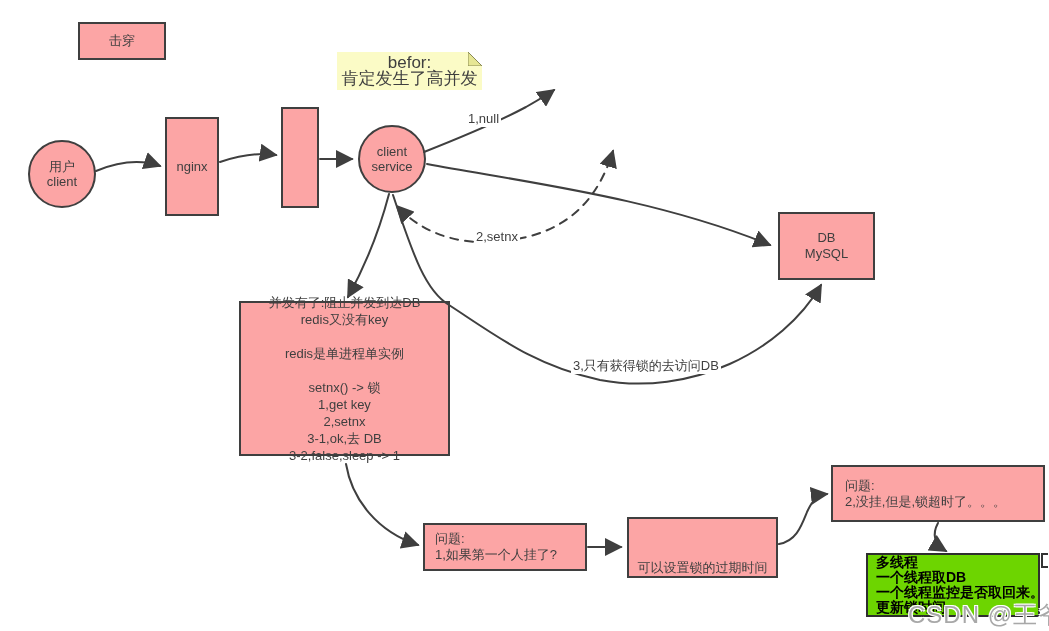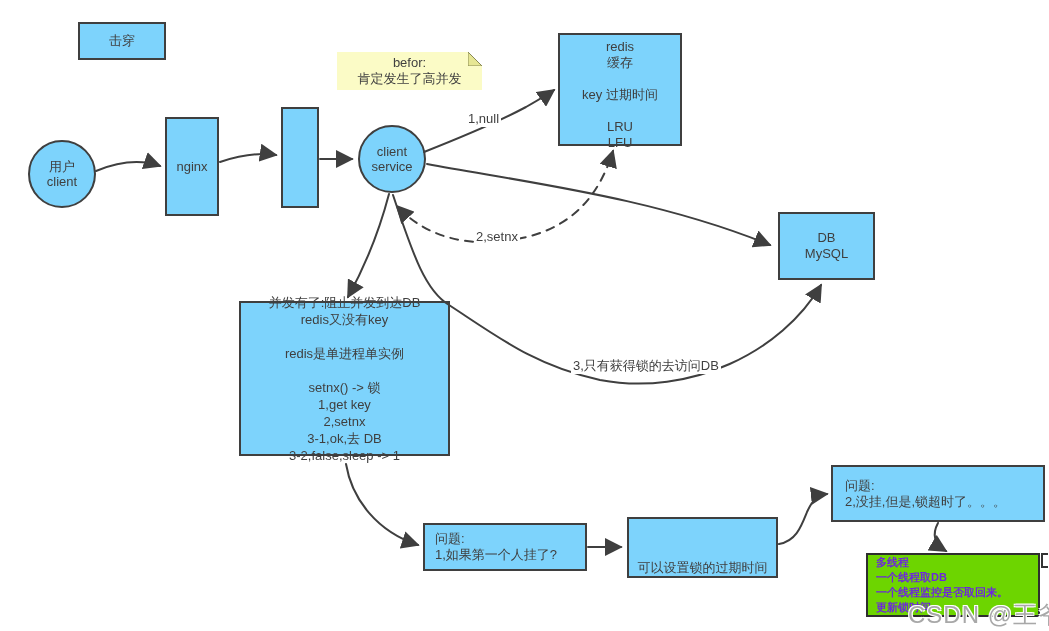--- a/index.html
+++ b/index.html
@@ -4,35 +4,35 @@
 <style>
   * { margin:0; padding:0; box-sizing:border-box; }
   html,body { background:#fff; }
   #canvas {
     position:relative; width:1049px; height:631px; overflow:hidden;
     background:#ffffff; font-family:"Liberation Sans","DejaVu Sans",sans-serif;
     color:#3f3f3f;
   }
   #edges { position:absolute; left:0; top:0; width:1049px; height:631px; z-index:5; pointer-events:none; }
   .box {
-    position:absolute; background:#7dd3fc; border:2px solid #3f3f3f; color:#3f3f3f;
+    position:absolute; background:#fca5a5; border:2px solid #3f3f3f; color:#3f3f3f;
     display:flex; flex-direction:column; align-items:center; justify-content:center;
     text-align:center; font-size:13px; line-height:16px; z-index:1;
   }
   .box.left-align { align-items:flex-start; text-align:left; }
   .circle { border-radius:50%; line-height:15px; }
   .note {
-    position:absolute; background:#fbfbc6; color:#3f3f3f; font-size:13px; line-height:16px;
+    position:absolute; background:#fbfbc6; color:#3f3f3f; font-size:17px; line-height:16px;
     display:flex; flex-direction:column; align-items:center; justify-content:center;
     text-align:center; z-index:1;
   }
   .fold { position:absolute; top:0; right:0; z-index:2; }
   .green {
-    background:#6dd500; border:2px solid #2e2e2e; color:#6d28d9;
-    font-weight:700; font-size:11px; line-height:15px;
+    background:#6dd500; border:2px solid #2e2e2e; color:#000000;
+    font-weight:700; font-size:14px; line-height:15px;
   }
   .edge-label {
     position:absolute; background:#fff; color:#3f3f3f; font-size:13px; line-height:16px;
     padding:0 2px; z-index:6; white-space:nowrap;
   }
   .ln { white-space:nowrap; }
   .gap16 { margin-top:16px; }
   .gap17 { margin-top:17px; }
   .lh17 .ln { line-height:17px; }
   .watermark {
@@ -63,27 +63,20 @@
     <div class="ln">nginx</div>
   </div>
 
   <div class="box" style="left:281px; top:107px; width:38px; height:101px;"></div>
 
   <div class="box circle" style="left:358px; top:125px; width:68px; height:68px;">
     <div class="ln">client</div>
     <div class="ln">service</div>
   </div>
 
-  <div class="box" style="left:558px; top:33px; width:124px; height:113px; justify-content:flex-start; padding-top:4px;">
-    <div class="ln">redis</div>
-    <div class="ln">缓存</div>
-    <div class="ln gap16">key 过期时间</div>
-    <div class="ln gap16">LRU</div>
-    <div class="ln">LFU</div>
-  </div>
 
   <div class="box" style="left:778px; top:212px; width:97px; height:68px;">
     <div class="ln">DB</div>
     <div class="ln">MySQL</div>
   </div>
 
   <div class="box lh17" style="left:239px; top:301px; width:211px; height:155px;">
     <div class="ln">并发有了:阻止并发到达DB</div>
     <div class="ln">redis又没有key</div>
     <div class="ln gap17">redis是单进程单实例</div>

